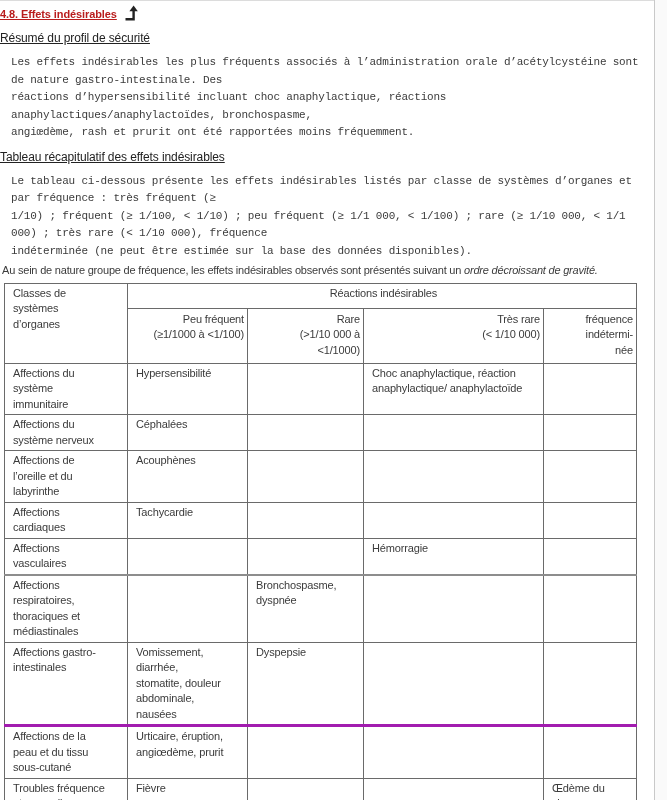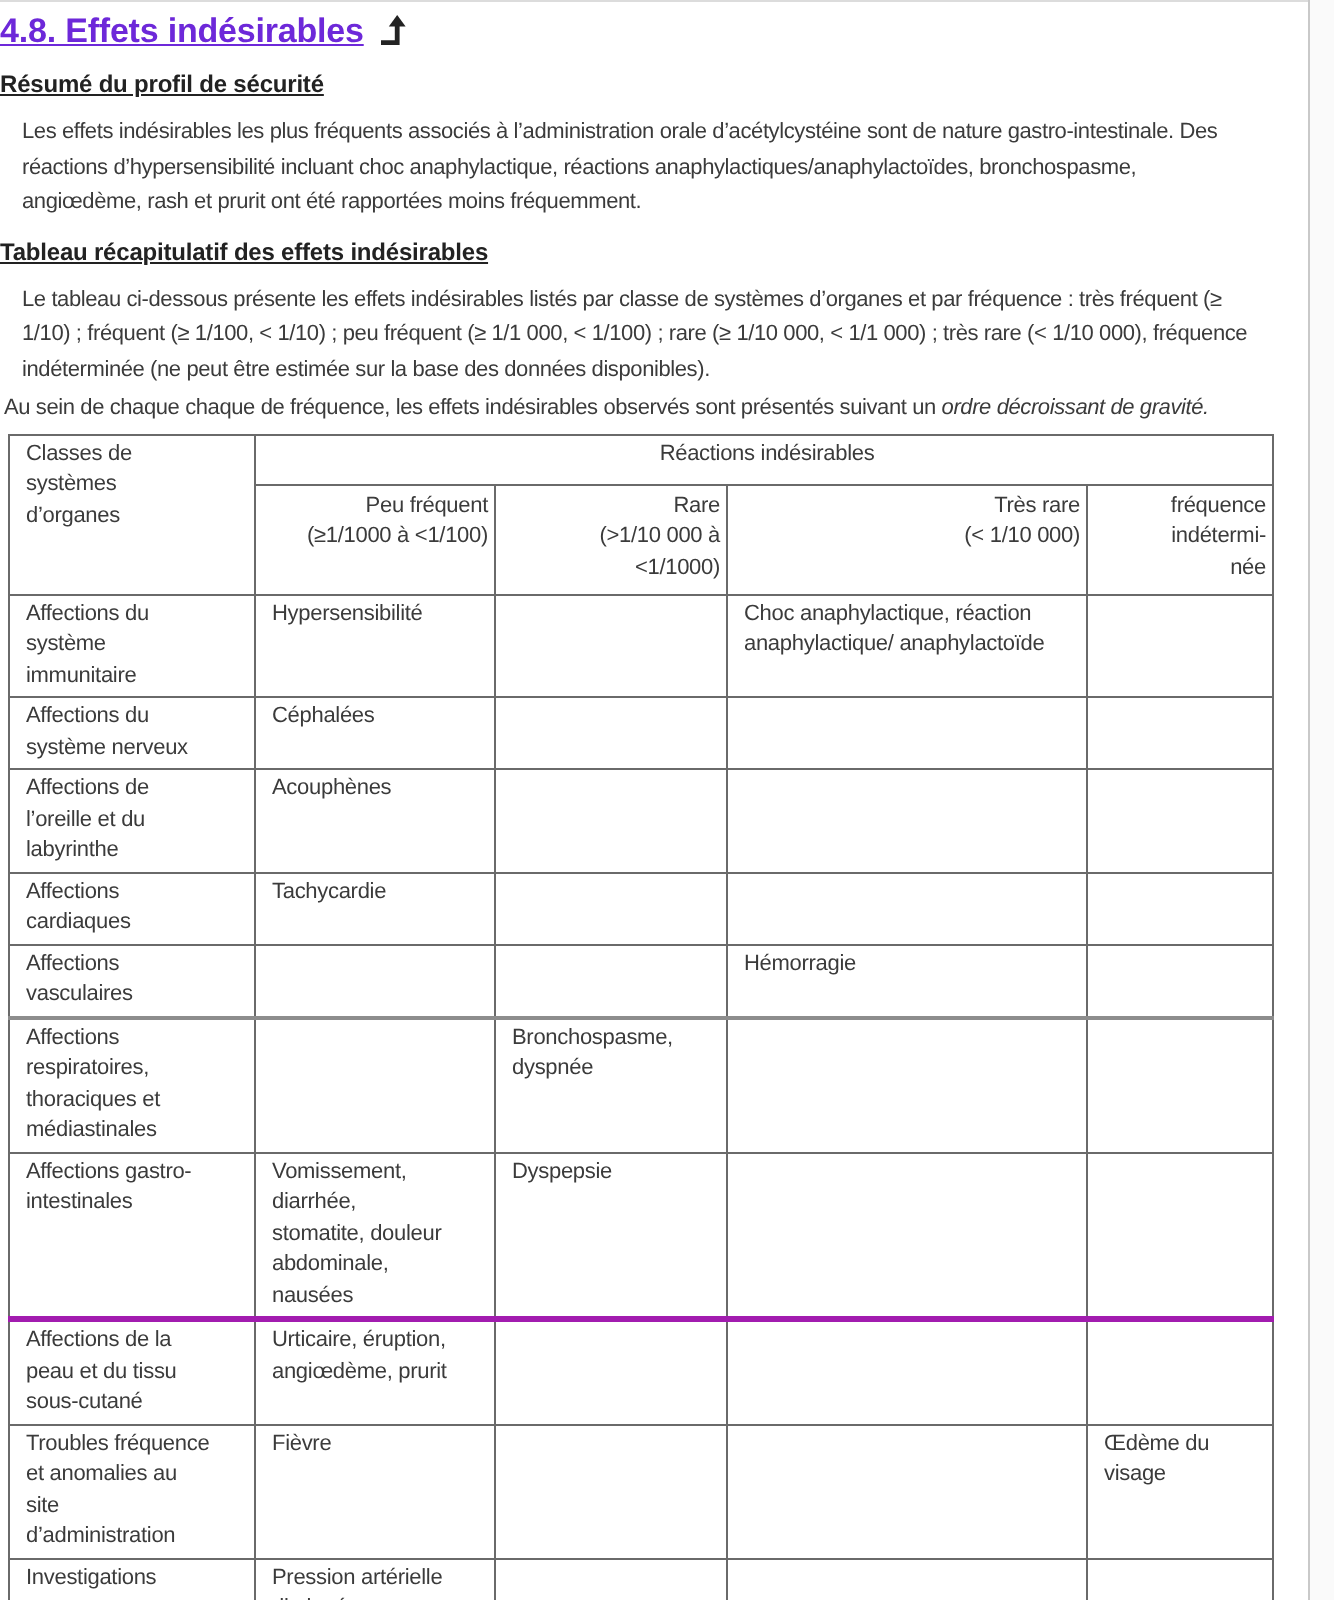--- a/index.html
+++ b/index.html
@@ -7,28 +7,28 @@
     width:667px;height:800px;overflow:hidden;background:#ffffff;
     font-family:"Liberation Sans","DejaVu Sans",sans-serif;
     color:#3b3b3b;
   }
   .page{position:relative;width:667px;height:800px;background:#fff;}
   .top-line{position:absolute;top:0;left:0;width:655px;height:1px;background:#dcdcdc;}
   .right-strip{position:absolute;top:0;left:655px;width:12px;height:800px;background:#fafafa;}
   .right-line{position:absolute;top:0;left:654px;width:1px;height:800px;background:#c9c9c9;}
   .content{position:absolute;top:4px;left:0;width:652px;}
   .title-row{display:flex;align-items:center;gap:7px;margin:2px 0 0 0;}
-  .h1{font-size:17px;font-weight:bold;text-decoration:underline;color:#6d28d9;letter-spacing:-0.1px;}
-  .h2{font-size:12px;font-weight:bold;text-decoration:underline;color:#222;margin-top:9px;letter-spacing:-0.1px;}
+  .h1{font-size:11px;font-weight:bold;text-decoration:underline;color:#b91c1c;letter-spacing:-0.1px;}
+  .h2{font-size:12px;font-weight:normal;text-decoration:underline;color:#222;margin-top:9px;letter-spacing:-0.1px;}
   .anchor-icon{display:inline-block;width:15px;height:16px;cursor:pointer;transform:translateY(-1px);}
   p.body{
     font-size:11px;line-height:17.5px;letter-spacing:-0.2px;
     margin:9px 6px 0 0;white-space:pre-line;
   }
-  p.indent{margin-left:11px;}
+  p.indent{margin-left:11px;font-family:Liberation Mono, monospace;}
   p.no-gap{margin-top:2px;margin-left:2px;}
   p.body i{font-style:italic;}
   table.adverse{
     border-collapse:collapse;table-layout:fixed;width:632px;
     margin:3px 0 0 4px;
     font-size:11px;line-height:15.5px;letter-spacing:-0.15px;color:#3b3b3b;
   }
   table.adverse td{
     border:1px solid #6a6a6a;vertical-align:top;
     padding:2px 5px 2px 8px;white-space:pre-line;overflow:hidden;
@@ -64,21 +64,21 @@
     <p class="body indent">Les effets indésirables les plus fréquents associés à l’administration orale d’acétylcystéine sont de nature gastro-intestinale. Des
 réactions d’hypersensibilité incluant choc anaphylactique, réactions anaphylactiques/anaphylactoïdes, bronchospasme,
 angiœdème, rash et prurit ont été rapportées moins fréquemment.</p>
 
     <div class="h2" style="margin-top:8px;">Tableau récapitulatif des effets indésirables</div>
 
     <p class="body indent">Le tableau ci-dessous présente les effets indésirables listés par classe de systèmes d’organes et par fréquence : très fréquent (≥
 1/10) ; fréquent (≥ 1/100, &lt; 1/10) ; peu fréquent (≥ 1/1 000, &lt; 1/100) ; rare (≥ 1/10 000, &lt; 1/1 000) ; très rare (&lt; 1/10 000), fréquence
 indéterminée (ne peut être estimée sur la base des données disponibles).</p>
 
-    <p class="body no-gap"><span>Au sein de chaque chaque de fréquence, les effets indésirables observés sont présentés suivant un </span><i>ordre décroissant de gravité.</i></p>
+    <p class="body no-gap"><span>Au sein de nature groupe de fréquence, les effets indésirables observés sont présentés suivant un </span><i>ordre décroissant de gravité.</i></p>
 
     <table class="adverse">
       <colgroup>
         <col style="width:123px">
           <col style="width:120px">
           <col style="width:116px">
           <col style="width:180px">
           <col style="width:93px">
       </colgroup>
       <thead>

